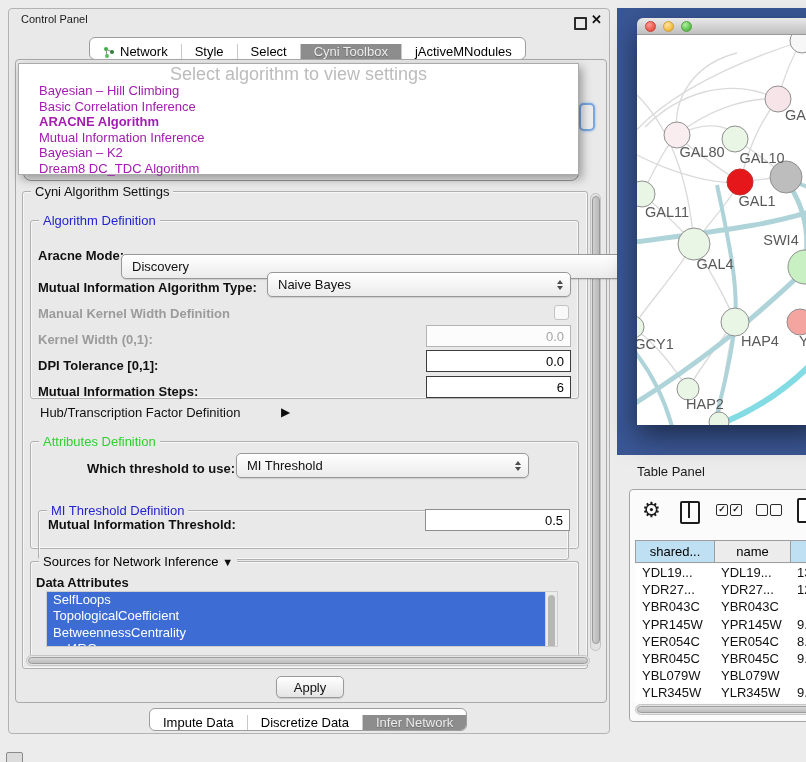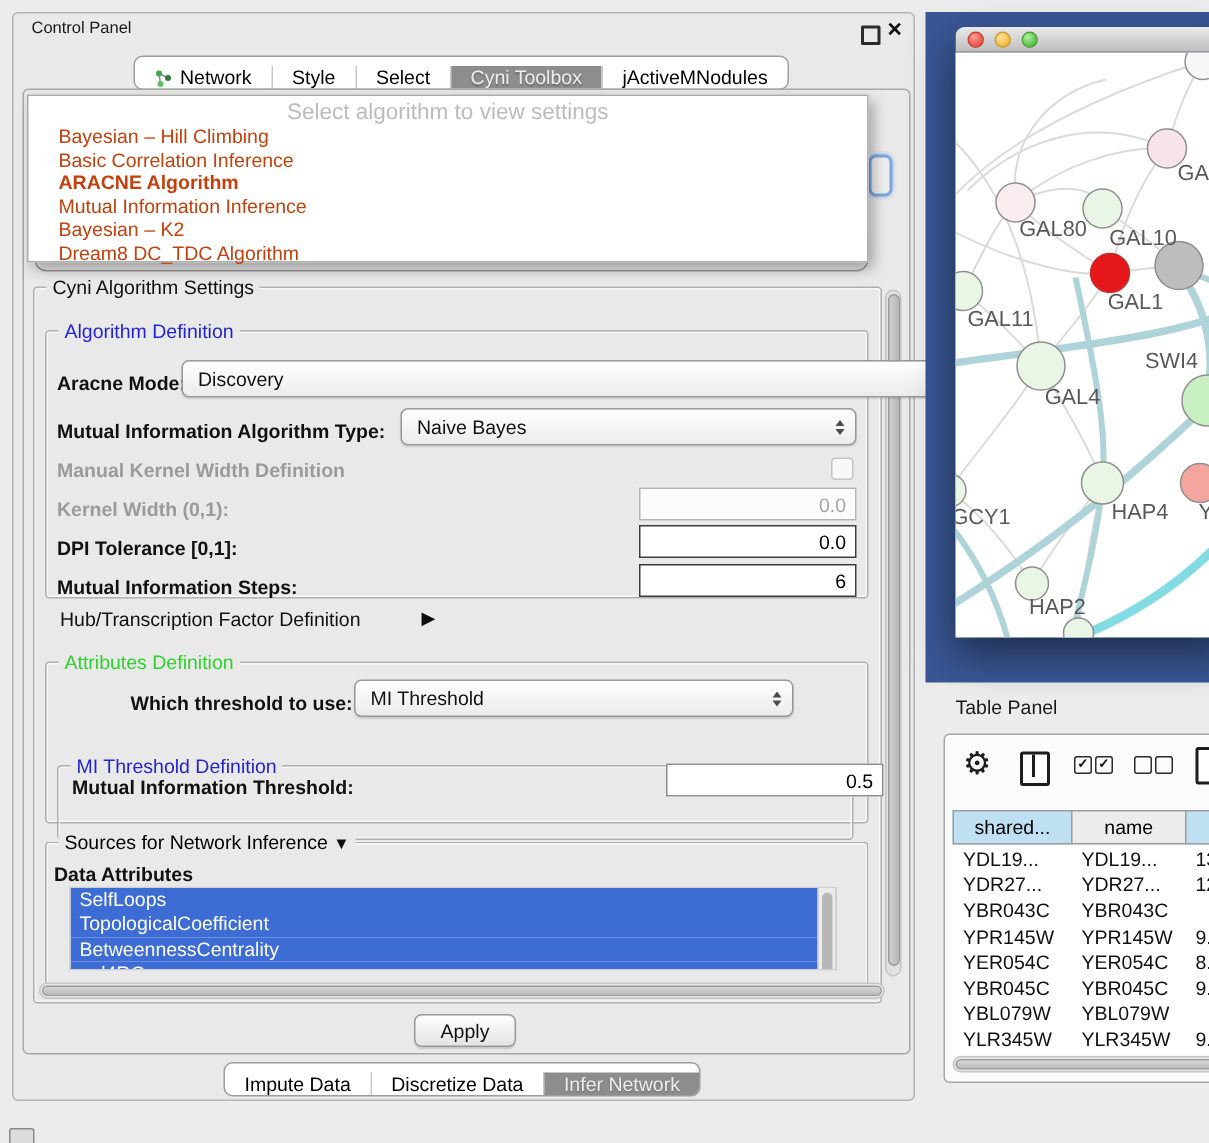--- a/index.html
+++ b/index.html
@@ -26,22 +26,22 @@
   
   .sliver-combo{position:absolute;left:14px;top:142px;width:556px;height:30px;border:1px solid #979797;
                 border-radius:8px;background:linear-gradient(#fdfdfd,#e7e7e7);box-sizing:border-box;z-index:1}
   .focus-frag{position:absolute;left:570px;top:94px;width:16px;height:28px;border:2px solid #79a7e0;
               box-shadow:0 0 3px #8fb8ea;border-radius:5px;background:#ededed;box-sizing:border-box;z-index:1}
 
   
   #algo-popup{position:absolute;left:9px;top:54px;width:561px;height:112px;background:#fff;
               border:1px solid #ababab;box-shadow:3px 4px 9px rgba(0,0,0,.35);z-index:5;
               box-sizing:border-box;padding-top:2px}
-  .popup-prompt{text-align:center;color:#bcbcbc;font-size:15px;height:17px;line-height:17px}
-  .popup-item{font-size:13px;height:15.6px;line-height:15.6px;padding-left:20px;color:#c2410c;white-space:nowrap}
+  .popup-prompt{text-align:center;color:#bcbcbc;font-size:18px;height:17px;line-height:17px}
+  .popup-item{font-size:13px;height:15.6px;line-height:15.6px;padding-left:20px;color:#a21caf;white-space:nowrap}
   .popup-item.bold{font-weight:bold}
 
   
   .group{position:absolute;border:1px solid #b0b0b0;border-radius:3px;box-sizing:border-box;
          box-shadow:inset 0 0 0 1px rgba(255,255,255,.65)}
   .legend{position:absolute;top:-8px;left:8px;background:#e9e9e9;padding:0 4px;font-size:13px;
           white-space:nowrap;line-height:15px}
   .legend.blue{color:#2424cf}
   .legend.green{color:#2ed12e}
 
@@ -170,21 +170,21 @@
     <span class="legend">Cyni Algorithm Settings</span>
   </div>
   <div class="sb-track-v" style="left:581px;top:184px;width:11px;height:458px">
     <div class="sb-thumb-v" style="left:1px;top:2px;width:8px;height:448px"></div>
   </div>
 
   <div class="group" style="left:21px;top:211px;width:549px;height:179px">
     <span class="legend blue">Algorithm Definition</span>
   </div>
   <span class="lbl b" style="left:29px;top:239px">Aracne Mode:</span>
-  <div class="combo" style="left:112px;top:231px;width:519px">
+  <div class="combo" style="left:112px;top:245px;width:519px">
     <span>Discovery</span>
     <span class="combo-arrows">
         <i class="au"></i>
         <i class="ad"></i>
       </span>
   </div>
   <span class="lbl b" style="left:29px;top:271px">Mutual Information Algorithm Type:</span>
   <div class="combo" style="left:258px;top:263px;width:304px">
     <span>Naive Bayes</span>
     <span class="combo-arrows">
@@ -212,21 +212,21 @@
     <span>MI Threshold</span>
     <span class="combo-arrows">
         <i class="au"></i>
         <i class="ad"></i>
       </span>
   </div>
   <div class="group" style="left:29px;top:501px;width:531px;height:50px">
     <span class="legend blue">MI Threshold Definition</span>
   </div>
   <span class="lbl b" style="left:39px;top:508px">Mutual Information Threshold:</span>
-  <input class="numfield" style="left: 435px; top: 500px; width: 145px; border-width: 1px; border-color: rgb(142, 142, 142);" value="0.5">
+  <input class="numfield" style="left: 416px; top: 500px; width: 145px; border-width: 1px; border-color: rgb(142, 142, 142);" value="0.5">
 
   <div class="group" style="left:21px;top:552px;width:549px;height:96px;border-bottom:none">
     <span class="legend" style="color:#000">
       <span>Sources for Network Inference</span>
       <span class="tri" style="font-size:11px">▼</span>
     </span>
   </div>
   <span class="lbl b" style="left:27px;top:566px">Data Attributes</span>
   <div id="attr-list">
     <div class="attr-item">SelfLoops</div>

